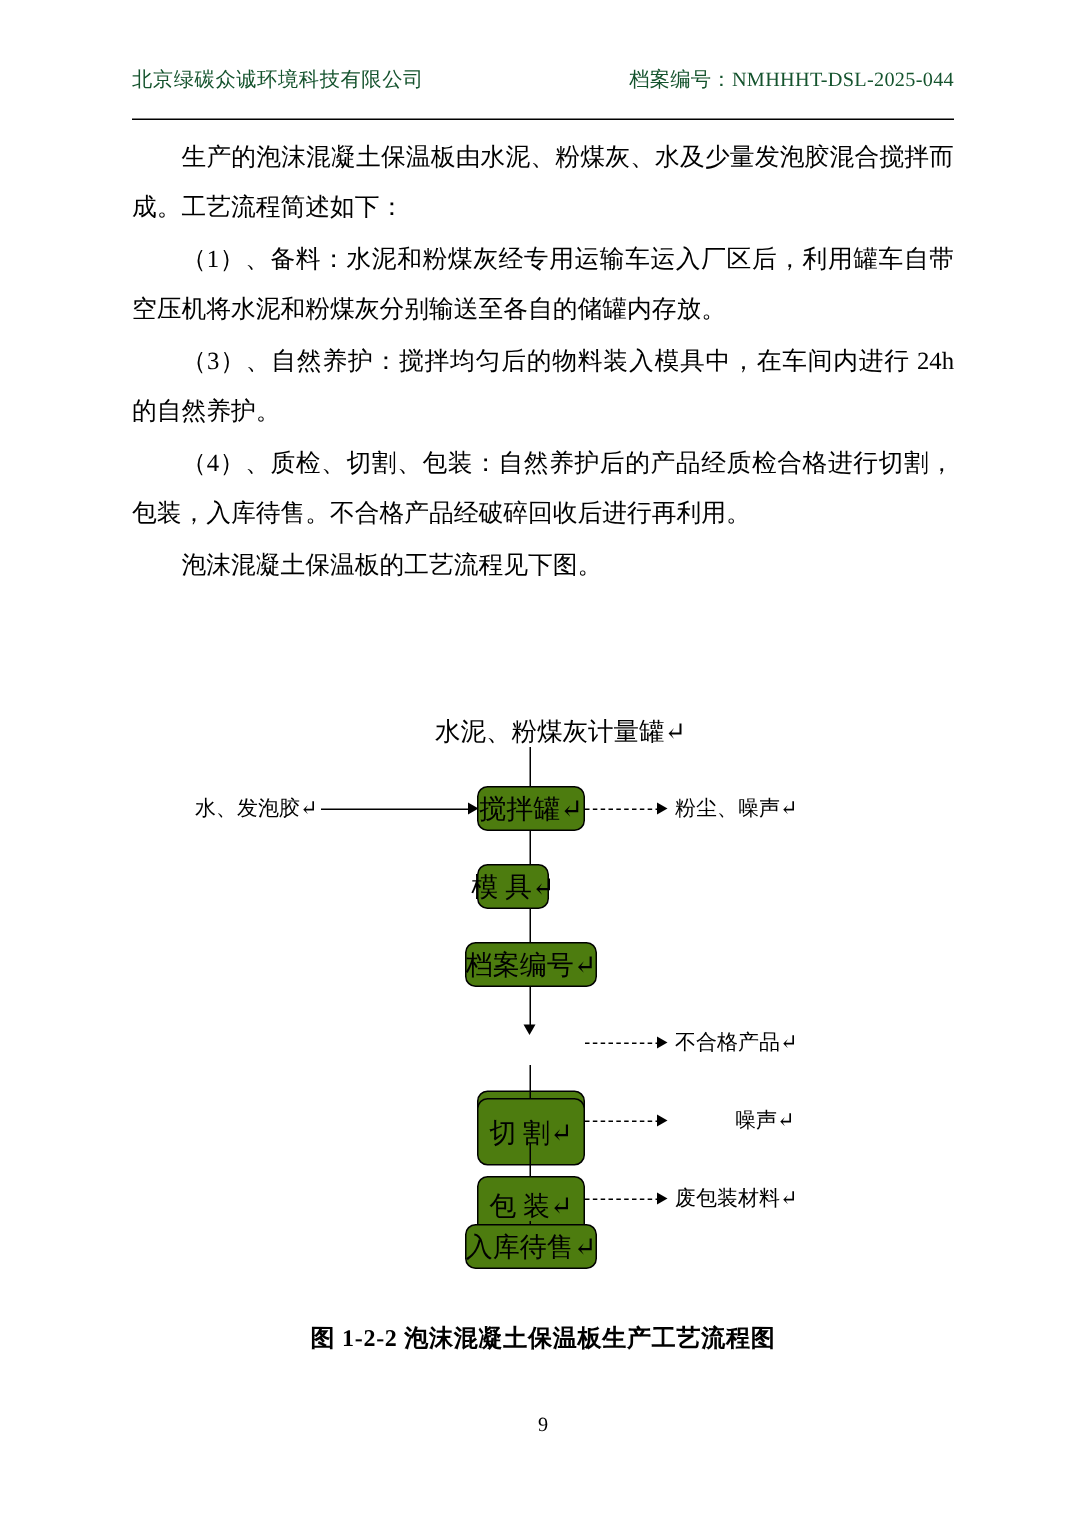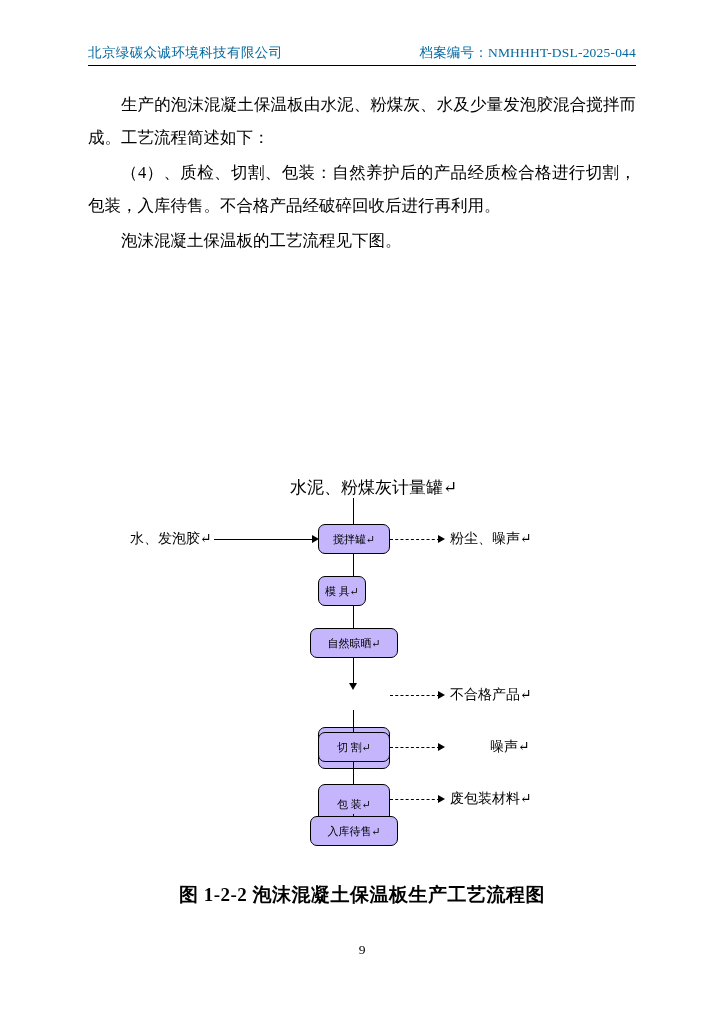--- a/index.html
+++ b/index.html
@@ -22,22 +22,22 @@
   
   .header {
     position: absolute;
     top: 44px;
     left: 88px;
     width: 548px;
     display: flex;
     justify-content: space-between;
     align-items: flex-end;
     font-size: 13.5px;
-    color: #0369a1;
-    padding-bottom: 3px;
+    color: #14532d;
+    padding-bottom: 17px;
     border-bottom: 1px solid #000;
     box-sizing: border-box;
   }
   .header-left {
     font-family: "Liberation Serif", "DejaVu Serif", serif;
     letter-spacing: 0.4px;
   }
   .header-right {
     font-family: "Liberation Serif", "DejaVu Serif", serif;
     letter-spacing: 0.2px;
@@ -70,22 +70,22 @@
     position: absolute;
     left: 202px;
     top: 0px;
     font-size: 17px;
     white-space: nowrap;
   }
   .box {
     position: absolute;
     border: 1px solid #000;
     border-radius: 7px;
-    background: #c4b5fd;
-    font-size: 11px;
+    background: #4d7c0f;
+    font-size: 18px;
     display: flex;
     align-items: center;
     justify-content: center;
     box-sizing: border-box;
     white-space: nowrap;
   }
   .side-label {
     position: absolute;
     font-size: 14px;
     white-space: nowrap;
@@ -120,21 +120,21 @@
     position: absolute;
     height: 0;
     border-top: 1px dashed #000;
   }
   .caption {
     position: absolute;
     top: 882px;
     left: 0;
     width: 724px;
     text-align: center;
-    font-size: 19px;
+    font-size: 16px;
     font-weight: bold;
     letter-spacing: 0.5px;
   }
   .page-number {
     position: absolute;
     top: 942px;
     left: 0;
     width: 724px;
     text-align: center;
     font-size: 13.5px;
@@ -147,20 +147,22 @@
 
   <div class="header">
     <span class="header-left">北京绿碳众诚环境科技有限公司</span>
     <span class="header-right">
       <span>档案编号：</span><span>NMHHHT-DSL-2025-044</span>
     </span>
   </div>
 
   <div class="content">
     <p class="para">生产的泡沫混凝土保温板由水泥、粉煤灰、水及少量发泡胶混合搅拌而成。工艺流程简述如下：</p>
+    <p class="para">（1）、备料：水泥和粉煤灰经专用运输车运入厂区后，利用罐车自带空压机将水泥和粉煤灰分别输送至各自的储罐内存放。</p>
+    <p class="para">（3）、自然养护：搅拌均匀后的物料装入模具中，在车间内进行 24h 的自然养护。</p>
     <p class="para">（4）、质检、切割、包装：自然养护后的产品经质检合格进行切割，包装，入库待售。不合格产品经破碎回收后进行再利用。</p>
     <p class="para">泡沫混凝土保温板的工艺流程见下图。</p>
   </div>
 
   <div class="flow">
 
     <div class="flow-top-label">水泥、粉煤灰计量罐↵</div>
 
     <div class="vline" style="left:265px; top:22px; height:32px;"></div>
     <div class="arrow-down" style="left:261px; top:52px;"></div>
@@ -176,35 +178,35 @@
     <div class="side-label" style="left:362px; top:54px;">粉尘、噪声↵</div>
 
     <div class="vline" style="left:265px; top:78px; height:27px;"></div>
     <div class="arrow-down" style="left:261px; top:103px;"></div>
 
     <div class="box" style="left:230px; top:100px; width:48px; height:30px;">模 具↵</div>
 
     <div class="vline" style="left:265px; top:130px; height:27px;"></div>
     <div class="arrow-down" style="left:261px; top:155px;"></div>
 
-    <div class="box" style="left:222px; top:152px; width:88px; height:30px;">自然晾晒↵</div>
+    <div class="box" style="left:222px; top:152px; width:88px; height:30px;">档案编号↵</div>
 
     <div class="vline" style="left:265px; top:182px; height:27px;"></div>
     <div class="arrow-down" style="left:261px; top:207px;"></div>
 
     <div class="box" style="left:230px; top:219px; width:72px; height:42px;margin-top:32px;">质检↵</div>
 
     <div class="hline-dash" style="left:302px; top:219px; width:50px;"></div>
     <div class="arrow-right" style="left:350px; top:215px;"></div>
     <div class="side-label" style="left:362px; top:210px;">不合格产品↵</div>
 
     <div class="vline" style="left:265px; top:234px; height:27px;"></div>
     <div class="arrow-down" style="left:261px; top:259px;"></div>
 
-    <div class="box" style="left:230px; top:256px; width:72px; height:30px;">切 割↵</div>
+    <div class="box" style="left:230px; top:256px; width:72px; height:45px;">切 割↵</div>
 
     <div class="hline-dash" style="left:302px; top:271px; width:50px;"></div>
     <div class="arrow-right" style="left:350px; top:267px;"></div>
     <div class="side-label" style="left:362px; top:262px;padding-left:40px;">噪声↵</div>
 
     <div class="vline" style="left:265px; top:286px; height:27px;"></div>
     <div class="arrow-down" style="left:261px; top:311px;"></div>
 
     <div class="box" style="left:230px; top:308px; width:72px; height:40px;">包 装↵</div>
 

